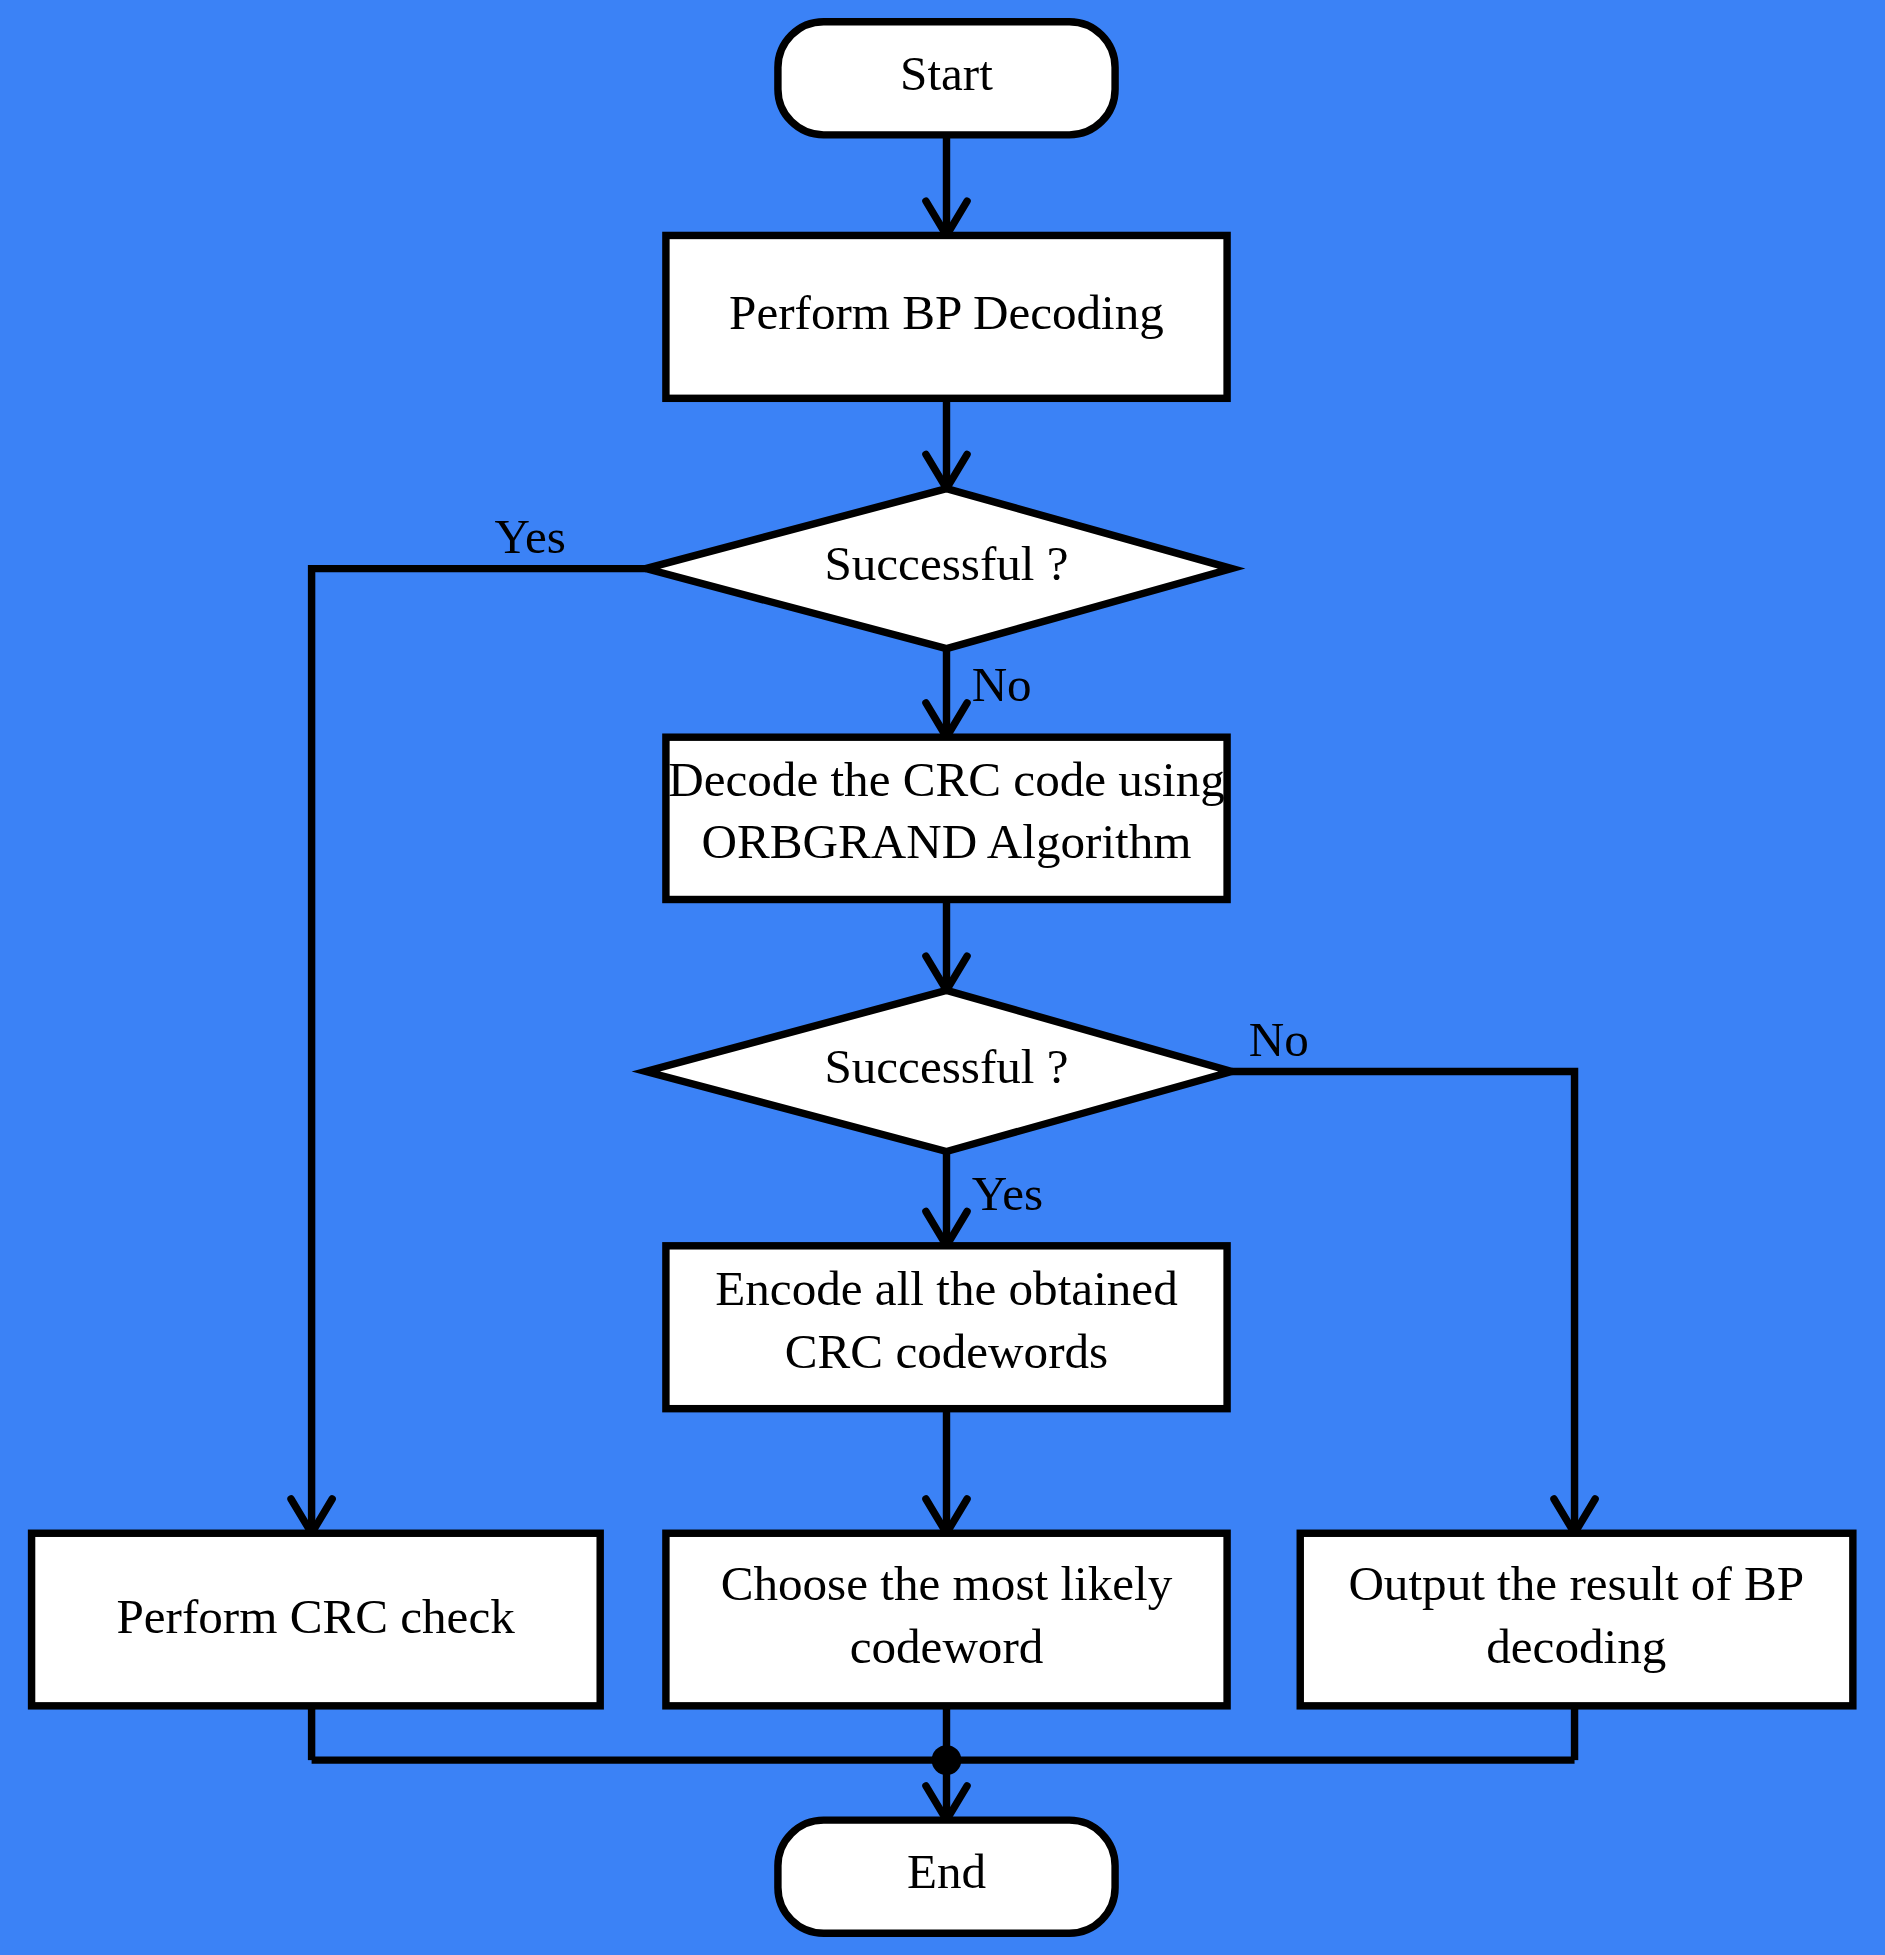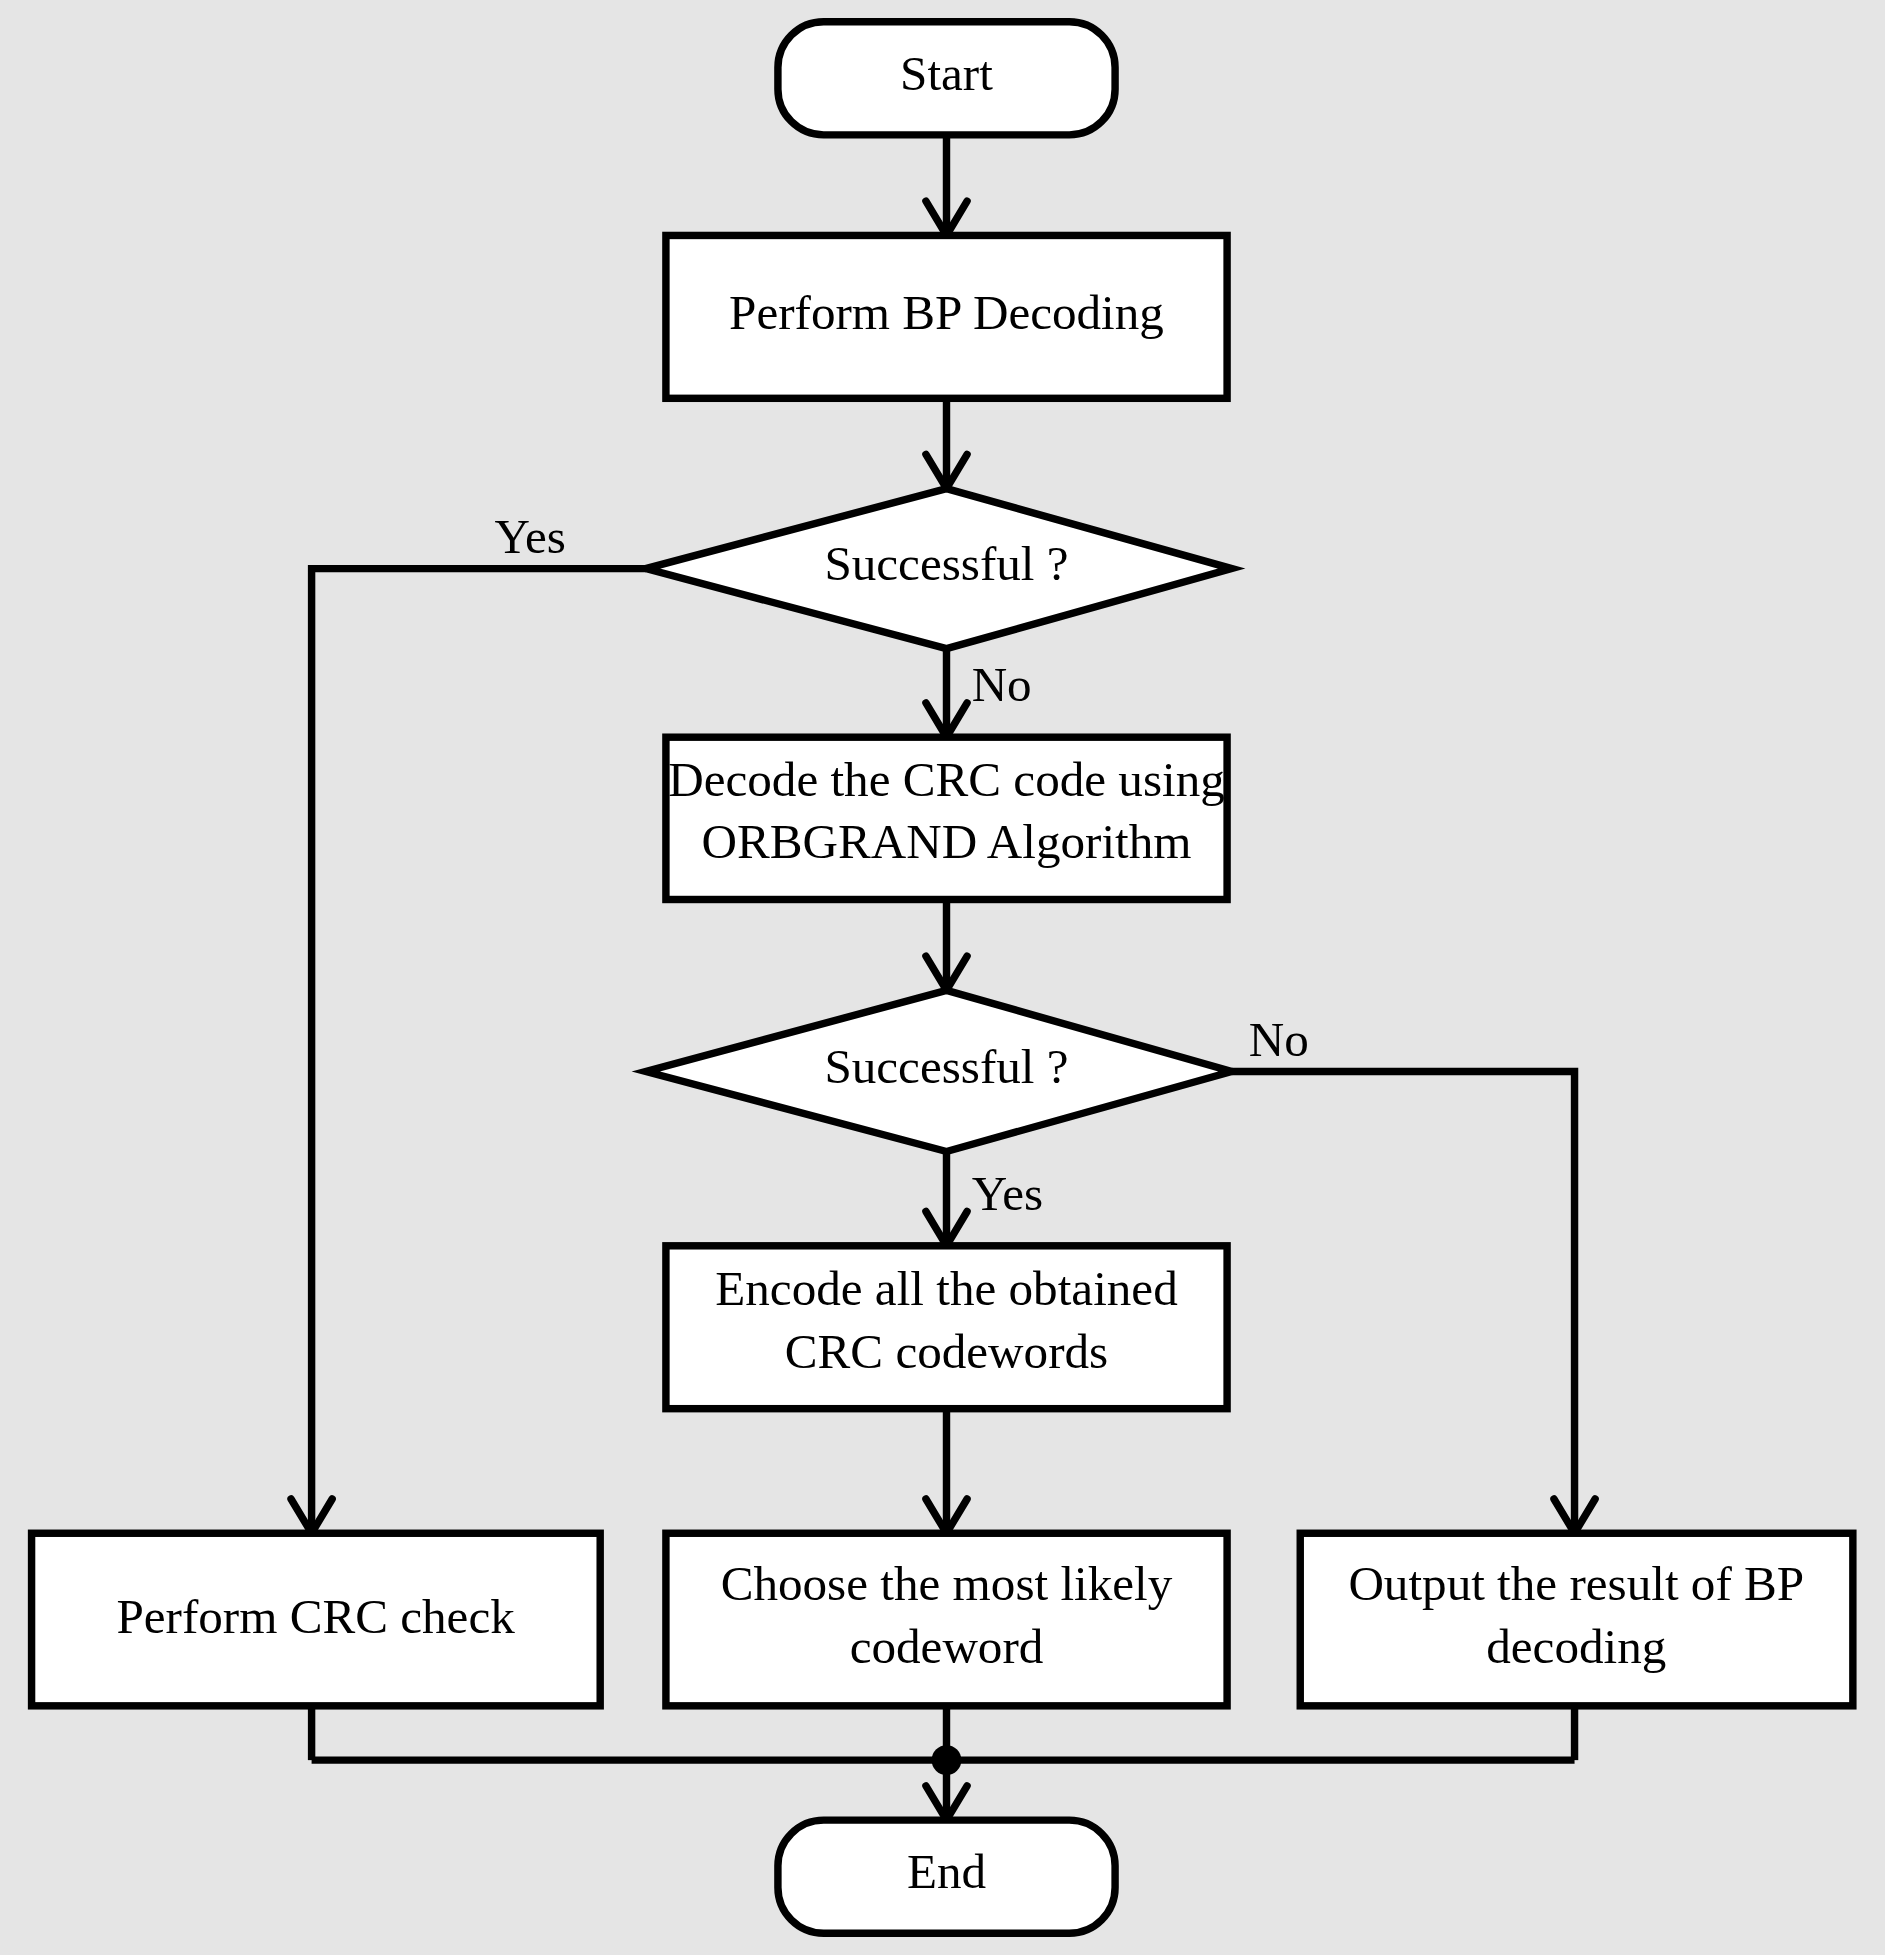--- a/index.html
+++ b/index.html
@@ -10,21 +10,21 @@
   body {
     width: 1885px;
     height: 1955px;
     font-family: "Liberation Serif", "DejaVu Serif", serif;
     overflow: hidden;
   }
   #flowchart-root {
     position: relative;
     width: 1885px;
     height: 1955px;
-    background: #e5e5e5;
+    background: #3b82f6;
   }
   svg#flow-svg {
     position: absolute;
     top: 0;
     left: 0;
     width: 1885px;
     height: 1955px;
     display: block;
   }
   .node-shape {

